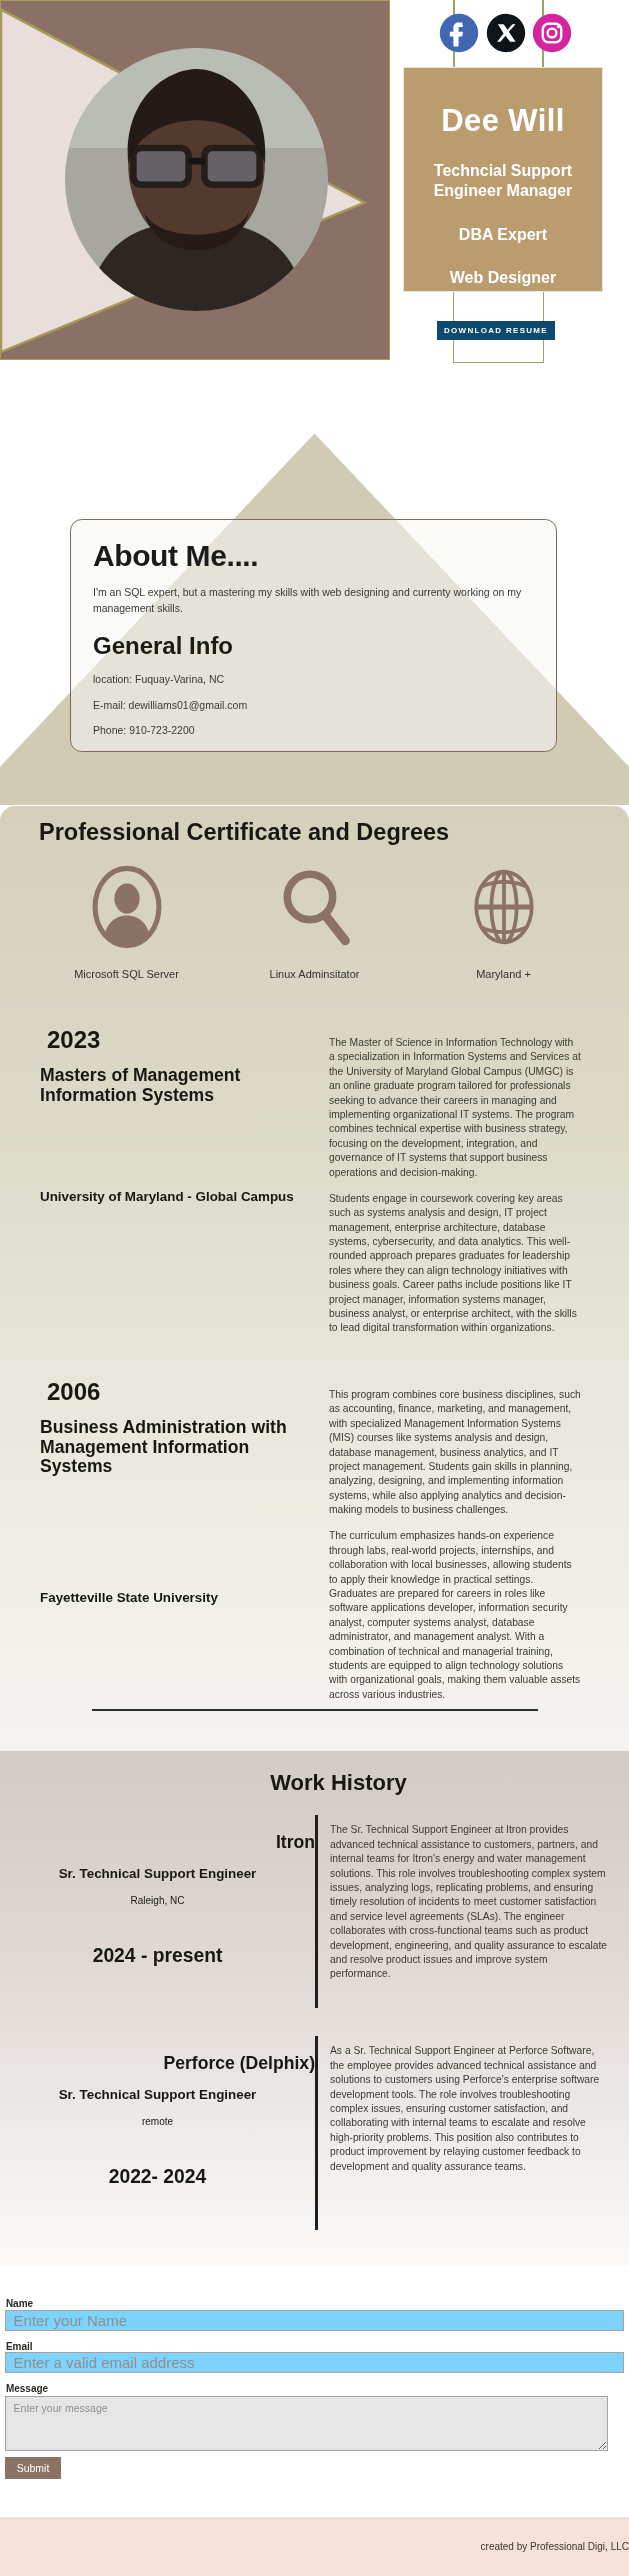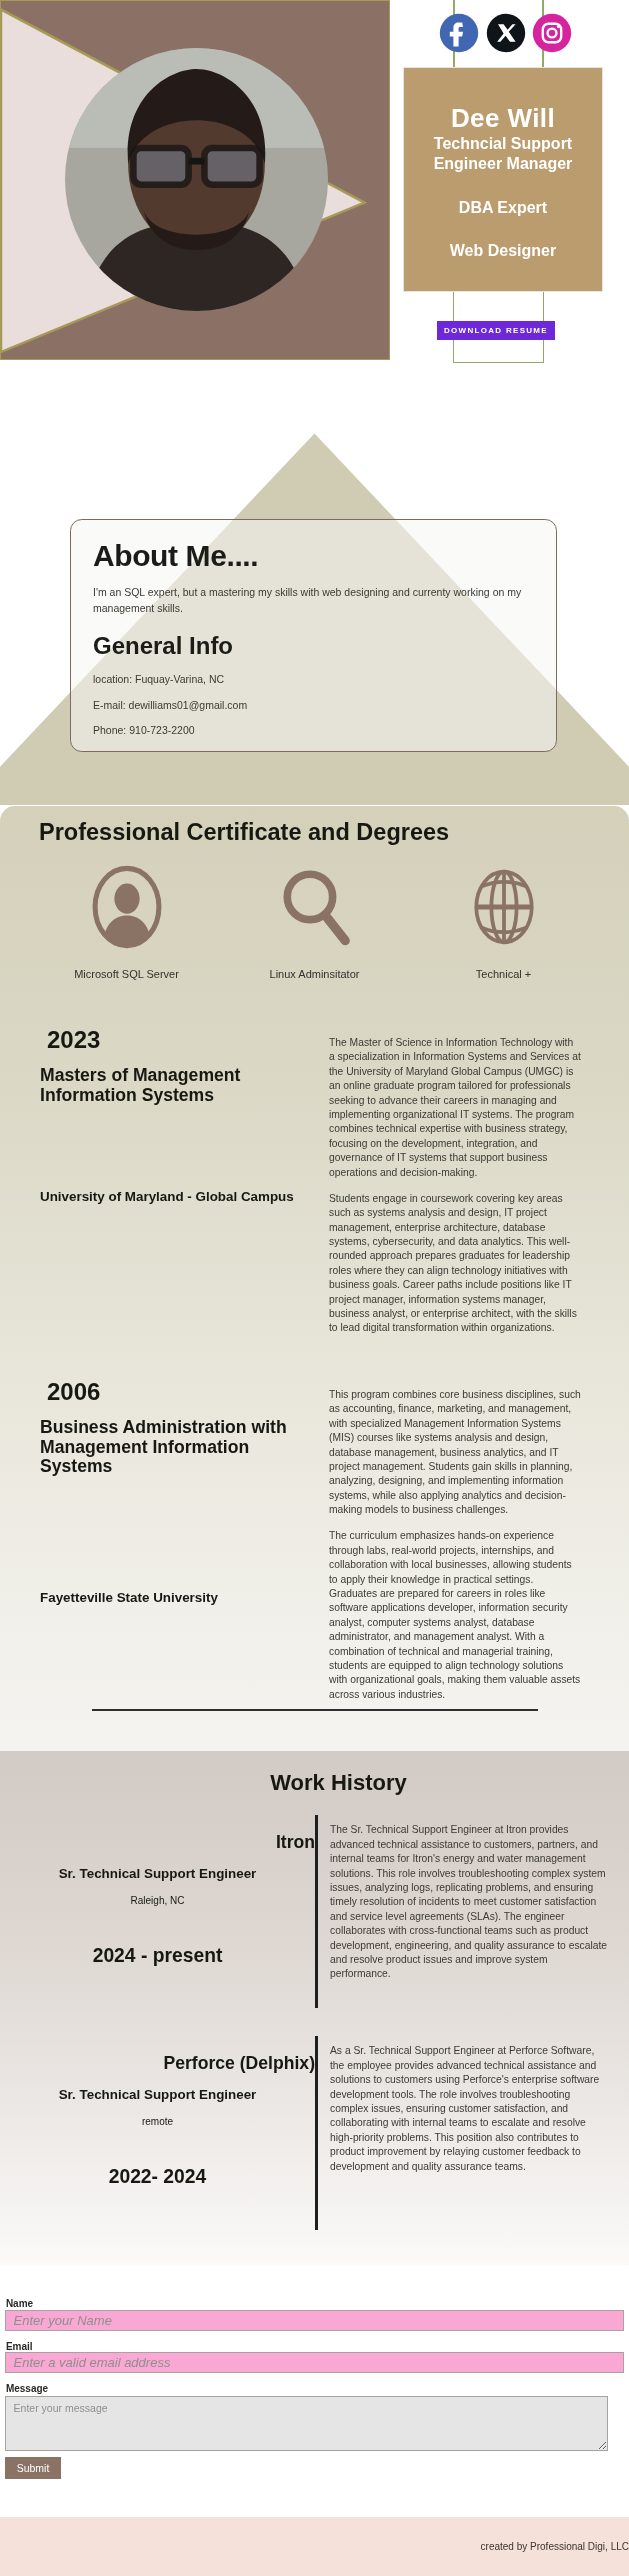--- a/index.html
+++ b/index.html
@@ -8,25 +8,25 @@
 
   
   .hero { position:absolute; top:0; left:0; width:629px; height:363px; background:#ffffff; }
   .photo-panel { position:absolute; top:0; left:0; width:390px; height:360px; background:#8a7065; border:1.7px solid #a59a56; overflow:hidden; }
   .photo-panel svg.tri { position:absolute; top:0; left:0; }
   .avatar-wrap { position:absolute; left:64px; top:47px; width:263px; height:263px; border-radius:50%; overflow:hidden; }
   .green-line { position:absolute; width:1.7px; background:#93a86a; top:0; height:67px; }
   .social-row { position:absolute; top:12.6px; left:439px; display:flex; gap:6.7px; }
   .social-link { width:40px; height:40px; display:block; cursor:pointer; }
   .name-card { position:absolute; left:403px; top:67px; width:200px; height:225px; background:#bb9c6f; border:0.8px solid #e9e4dc; text-align:center; color:#ffffff; }
-  .name-card h1 { font-size:26px; font-weight:700; letter-spacing:0.4px; margin-top:35px; }
-  .name-card .subtitle { font-size:16px; font-weight:600; line-height:1.25; padding:0 11.7px; }
+  .name-card h1 { font-size:31px; font-weight:700; letter-spacing:0.4px; margin-top:35px; }
+  .name-card .subtitle { font-size:16px; font-weight:600; line-height:1.25; margin-top:22px; padding:0 11.7px; }
   .name-card .role-line { font-size:16px; font-weight:600; margin-top:25px; }
   .green-box { position:absolute; left:453px; top:292px; width:91px; height:71px; border-left:1.7px solid #93a86a; border-right:1.7px solid #93a86a; border-bottom:1.7px solid #93a86a; }
-  .download-btn { position:absolute; left:437px; top:321px; width:118px; height:18.5px; background:#6d28d9; color:#ffffff; border:none; font-family:"Liberation Sans",sans-serif; font-size:8px; font-weight:700; letter-spacing:1.3px; cursor:pointer; }
+  .download-btn { position:absolute; left:437px; top:321px; width:118px; height:18.5px; background:#0c4a6e; color:#ffffff; border:none; font-family:"Liberation Sans",sans-serif; font-size:8px; font-weight:700; letter-spacing:1.3px; cursor:pointer; }
 
   
   .about { position:absolute; top:363px; left:0; width:629px; height:442px; }
   .about svg.big-tri { position:absolute; top:0; left:0; }
   .about-card { position:absolute; left:70px; top:156px; width:487px; height:233px; background:rgba(246,246,244,0.55); border:0.8px solid #7d6a5c; border-radius:11.7px; padding:18.5px 22px; }
   .about-card h2 { font-size:30px; font-weight:700; color:#1b1b17; letter-spacing:-0.4px; }
   .about-card .bio { font-size:10.5px; line-height:1.55; color:#3b3a33; margin-top:11.7px; max-width:436px; }
   .about-card h3 { font-size:24px; font-weight:600; color:#1b1b17; margin-top:15px; }
   .about-card .info-line { font-size:10.5px; color:#3b3a33; margin-top:13.4px; }
 
@@ -55,22 +55,22 @@
   .job-left { position:absolute; left:0; top:0; width:315px; text-align:center; color:#181813; }
   .job-company { font-size:17.6px; font-weight:700; margin-top:17px;text-align:right; }
   .job-role { font-size:13.4px; font-weight:600; margin-top:12.6px; }
   .job-loc { font-size:10px; margin-top:14.3px; }
   .job-period { font-size:19.3px; font-weight:600; margin-top:39px; }
   .job-desc { position:absolute; left:330px; top:8.4px; width:279px; font-size:10.3px; line-height:1.4; color:#3b3a33; }
 
   
   .contact { position:absolute; top:2266px; left:0; width:629px; height:252px; background:#ffffff; }
   .form-label { position:absolute; left:5.9px; font-size:10px; font-weight:600; color:#2a2a26; }
-  .form-input { position:absolute; left:5px; width:619px; height:21px; border:0.8px solid #a9a29e; background:#f9a8d4;
-                font-family:"Liberation Sans",sans-serif; font-size:13px; color:#333; padding:0 7.6px;font-style:italic; }
+  .form-input { position:absolute; left:5px; width:619px; height:21px; border:0.8px solid #a9a29e; background:#7dd3fc;
+                font-family:"Liberation Sans",sans-serif; font-size:15px; color:#333; padding:0 7.6px; }
   .form-input::placeholder, .form-textarea::placeholder { color:#8f8f8f; }
   .form-textarea { position:absolute; left:5px; width:603px; height:55px; border:0.8px solid #a9a29e; background:#e5e5e5;
                 font-family:"Liberation Sans",sans-serif; font-size:10.5px; color:#333; padding:5px 7.6px; resize:vertical; }
   .submit-btn { position:absolute; left:5px; top:191px; width:56px; height:22px; background:#8a7265; color:#fff; border:none;
                 font-family:"Liberation Sans",sans-serif; font-size:10.5px; cursor:pointer; }
 
   
   .footer { position:absolute; top:2517px; left:0; width:629px; height:59px; background:#f5e0da;
             display:flex; align-items:center; justify-content:flex-end; }
   .footer span { font-size:10px; color:#3a3530; }
@@ -189,21 +189,21 @@
           <g fill="none" stroke="#8a7265" stroke-width="4.5">
             <ellipse cx="50" cy="50" rx="33" ry="42"></ellipse>
             <ellipse cx="50" cy="50" rx="15" ry="42"></ellipse>
             <line x1="50" y1="8" x2="50" y2="92"></line>
             <line x1="17" y1="50" x2="83" y2="50" stroke-width="6"></line>
             <path d="M22,26 Q50,14 78,26"></path>
             <path d="M22,74 Q50,86 78,74"></path>
           </g>
         </svg>
       </div>
-      <div class="clabel">Technical +</div>
+      <div class="clabel">Maryland +</div>
     </div>
 
     <div class="edu-entry" style="top:220px; height:352px;">
       <div class="edu-year">2023</div>
       <div class="edu-degree">Masters of Management Information Systems</div>
       <div class="edu-school" style="top:163px;">University of Maryland - Global Campus</div>
       <div class="edu-paras">
         <p>The Master of Science in Information Technology with a specialization in Information Systems and Services at the University of Maryland Global Campus (UMGC) is an online graduate program tailored for professionals seeking to advance their careers in managing and implementing organizational IT systems. The program combines technical expertise with business strategy, focusing on the development, integration, and governance of IT systems that support business operations and decision-making.</p>
         <p>Students engage in coursework covering key areas such as systems analysis and design, IT project management, enterprise architecture, database systems, cybersecurity, and data analytics. This well-rounded approach prepares graduates for leadership roles where they can align technology initiatives with business goals. Career paths include positions like IT project manager, information systems manager, business analyst, or enterprise architect, with the skills to lead digital transformation within organizations.</p>
       </div>

